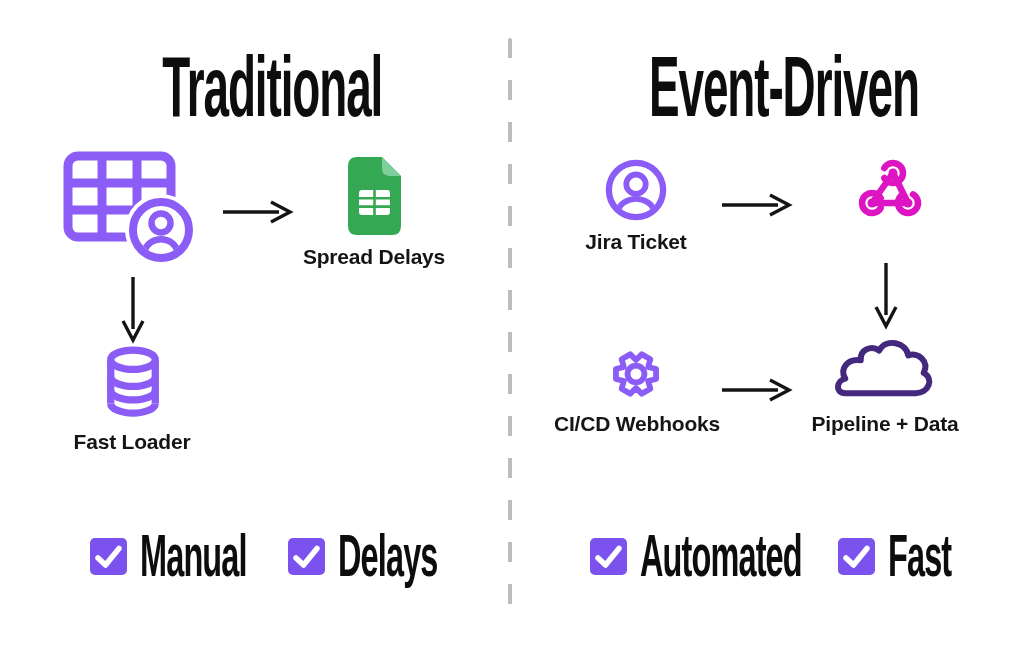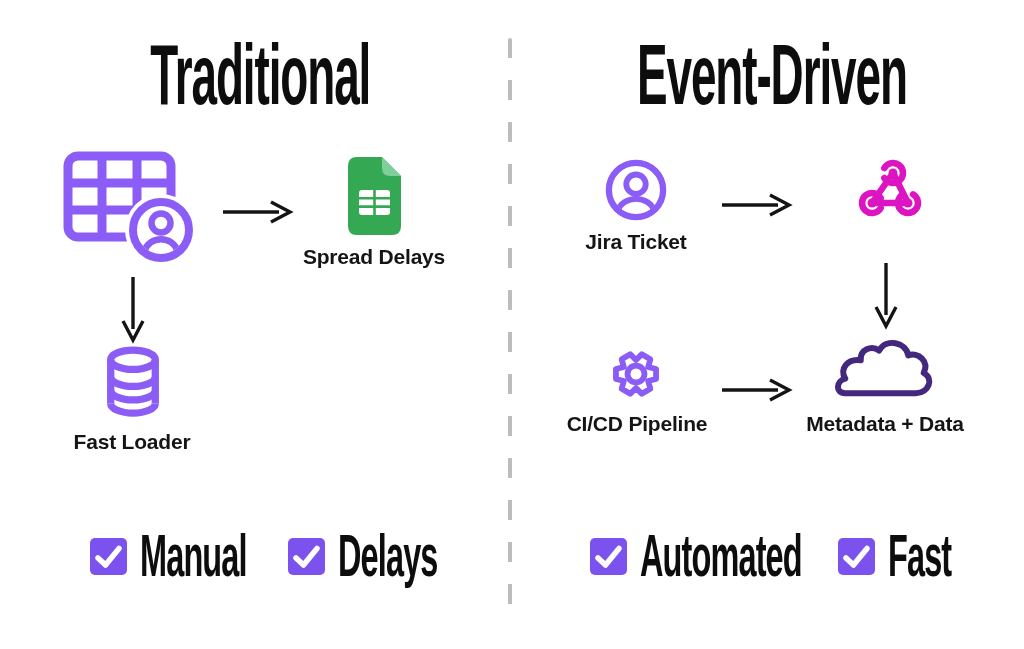--- a/index.html
+++ b/index.html
@@ -1,21 +1,21 @@
 <!DOCTYPE html>
 <html style="--purple: #8B5CF6; --check_purple: #7C52EE; --magenta: #DD14C1; --dark_purple: #43287D; --green: #34A853; --green_light: #7FCF9C; --ink: #0D0D0D; --divider: #BDBDBD;"><head>
 <meta charset="utf-8">
 <style>
   html,body{margin:0;padding:0;background:#f3f3f3;}
   .canvas{
     position:relative;width:1024px;height:649px;background:#ffffff;
     overflow:hidden;font-family:"Liberation Sans",sans-serif;color:var(--ink,#0d0d0d);
   }
   
-  .title{position:absolute;top:26px;width:512px;text-align:center;margin:4px;}
+  .title{position:absolute;top:26px;width:512px;text-align:center;margin:16px;}
   .title .cond{
     display:inline-block;font-weight:bold;font-size:82px;line-height:1.05;
     letter-spacing:-2px;transform:scale(0.56,1.04);transform-origin:center top;
     white-space:nowrap;color:var(--ink);
   }
   .icon-label{
     position:absolute;width:240px;text-align:center;font-weight:bold;
     font-size:21px;letter-spacing:-0.2px;color:#151515;white-space:nowrap;
   }
   
@@ -166,35 +166,35 @@
       <path d="M3 45 L13 64 L23 45" class="st-ink" stroke-width="3.4" stroke-linejoin="miter"></path>
     </svg>
   </div>
 
   <div class="abs" style="left:606px;top:344px;">
     <svg width="60" height="60" viewBox="0 0 64 64">
       <path d="M53.4 26.7 L53.4 37.3 L45 39.5 L47.3 47.8 L38.1 53.1 L32 47 L25.9 53.1 L16.7 47.8 L19 39.5 L10.6 37.3 L10.6 26.7 L19 24.5 L16.7 16.2 L25.9 10.9 L32 17 L38.1 10.9 L47.3 16.2 L45 24.5 Z" class="st-purple" stroke-width="6.2" stroke-linejoin="round"></path>
       <circle cx="32" cy="32" r="9" class="st-purple" stroke-width="6.2"></circle>
     </svg>
   </div>
-  <div class="icon-label" style="left:517px;top:412px;">CI/CD Pipeline</div>
+  <div class="icon-label" style="left:517px;top:412px;">CI/CD Webhooks</div>
 
   <div class="abs" style="left:721px;top:377px;">
     <svg width="74" height="26" viewBox="0 0 74 26">
       <path d="M1 13 H57" class="st-ink" stroke-width="3.4"></path>
       <path d="M49 3 L68 13 L49 23" class="st-ink" stroke-width="3.4" stroke-linejoin="miter"></path>
     </svg>
   </div>
 
   <div class="abs" style="left:822px;top:336px;">
     <svg width="124" height="64" viewBox="0 0 128 66">
       <path d="M24 59 H97 C110 59 116 44 105 38 C111 26 99 16 89 20 C87 6 66 2 59 15 C51 9 39 14 40 25 C26 23 18 34 24 44 C15 46 13 59 24 59 Z" class="st-dark" stroke-width="6.2" stroke-linejoin="round" stroke-linecap="round"></path>
     </svg>
   </div>
-  <div class="icon-label" style="left:765px;top:412px;">Metadata + Data</div>
+  <div class="icon-label" style="left:765px;top:412px;">Pipeline + Data</div>
 
   <div class="check-item" style="left:590px;">
     <svg class="check-box" viewBox="0 0 37 37">
       <rect x="0" y="0" width="37" height="37" rx="5" class="fl-check"></rect>
       <path d="M8 20 L15.5 27 L29 10.5" class="st-white" stroke-width="5.5" stroke-linecap="round" stroke-linejoin="round"></path>
     </svg>
     <span class="check-label">Automated</span>
   </div>
   <div class="check-item" style="left:838px;justify-content:center;">
     <svg class="check-box" viewBox="0 0 37 37">

